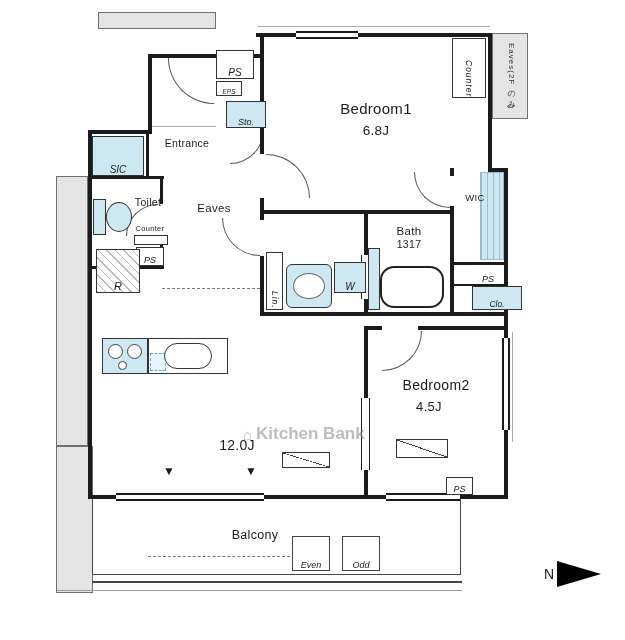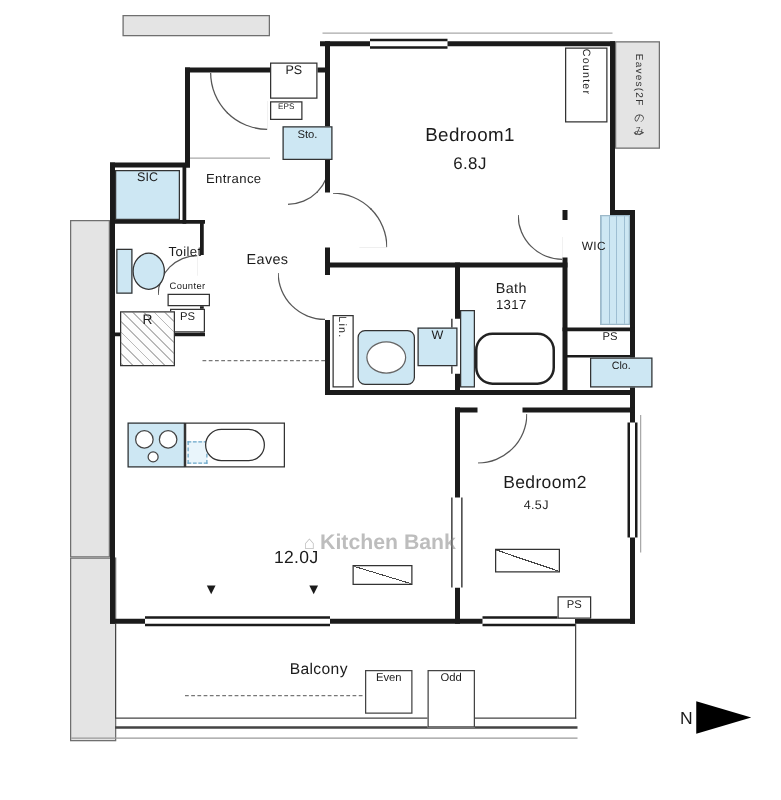--- a/index.html
+++ b/index.html
@@ -4,21 +4,21 @@
 <style>
   html,body{margin:0;padding:0;background:#fff;}
   .stage{position:relative;width:625px;height:640px;background:#fff;overflow:hidden;
          font-family:"Liberation Sans", sans-serif;color:#1b1b1b;}
   .abs{position:absolute;}
   .wall{position:absolute;background:#1b1b1b;z-index:3;}
   .thin{position:absolute;background:#a9a9a9;z-index:1;}
   .gray{position:absolute;background:#e4e4e4;border:1px solid #6f6f6f;box-sizing:border-box;
         z-index:1;display:flex;align-items:center;justify-content:center;overflow:hidden;}
   .box{position:absolute;box-sizing:border-box;border:1px solid #333;background:#fff;z-index:4;
-       display:flex;align-items:flex-start;justify-content:center;}
+       display:flex;align-items:flex-end;justify-content:center;font-style:italic;}
   .blue{background:#cde7f3;}
   .hatch{background:repeating-linear-gradient(45deg,#b9b9b9 0 1px,transparent 1px 6px),#fdfdfd;}
   .stripes{position:absolute;z-index:2;background:repeating-linear-gradient(90deg,rgba(70,115,150,.35) 0 1px,transparent 1px 6px),#cde7f3;border:1px solid #9db9c9;box-sizing:border-box;}
   .diag{background:linear-gradient(to top right,transparent 48.5%,#444 48.5%,#444 51.5%,transparent 51.5%),#fff;}
   .window{position:absolute;background:#fff;z-index:4;box-sizing:border-box;}
   .window.h{border-top:2px solid #1b1b1b;border-bottom:2px solid #1b1b1b;}
   .window.v{border-left:2px solid #1b1b1b;border-right:2px solid #1b1b1b;}
   .slide{position:absolute;background:#fff;border-left:1.4px solid #1b1b1b;border-right:1.4px solid #1b1b1b;z-index:4;box-sizing:border-box;}
   .arc{position:absolute;z-index:2;box-sizing:border-box;}
   .arc.bl{border-left:1.3px solid #555;border-bottom:1.3px solid #555;border-bottom-left-radius:100%;}
@@ -166,28 +166,28 @@
   <div class="lbl" style="left:161px;top:464px;width:16px;font-size:12px">▼</div>
   <div class="lbl" style="left:243px;top:464px;width:16px;font-size:12px">▼</div>
 
   <div class="abs" style="left:92px;top:499px;width:369px;height:76px;border:1.5px solid #444;border-top:none;box-sizing:border-box;z-index:1;background:#fff"></div>
   <div class="thin" style="left:92px;top:581px;width:370px;height:2px;background:#444"></div>
   <div class="thin" style="left:57px;top:590px;width:405px;height:1px;background:#999"></div>
   <div class="dashed" style="left:148px;top:556px;width:142px"></div>
   <div class="box" style="left:292px;top:536px;width:38px;height:35px;font-size:9px;border-color:#444">
     <span>Even</span>
   </div>
-  <div class="box" style="left:342px;top:536px;width:38px;height:46px;font-size:9px;border-color:#444">
+  <div class="box" style="left:342px;top:536px;width:38px;height:35px;font-size:9px;border-color:#444">
     <span>Odd</span>
   </div>
 
   <div class="lbl" style="left:301px;top:100px;width:150px;font-size:15px">Bedroom1</div>
   <div class="lbl" style="left:301px;top:123px;width:150px;font-size:13.5px">6.8J</div>
   <div class="lbl" style="left:371px;top:377px;width:130px;font-size:14px">Bedroom2</div>
-  <div class="lbl" style="left:371px;top:399px;width:116px;font-size:10px">4.5J</div>
+  <div class="lbl" style="left:371px;top:399px;width:116px;font-size:13px">4.5J</div>
   <div class="lbl" style="left:128px;top:437px;width:218px;font-size:14px">12.0J</div>
   <div class="lbl" style="left:368px;top:224px;width:82px;font-size:11.5px">
     <div>Bath</div>
     <div style="font-size:10.5px">1317</div>
   </div>
   <div class="lbl" style="left:188px;top:201px;width:52px;font-size:11.5px">Eaves</div>
   <div class="lbl" style="left:156px;top:137px;width:62px;font-size:10.5px">Entrance</div>
   <div class="lbl" style="left:120px;top:196px;width:56px;font-size:10.5px">Toilet</div>
   <div class="lbl" style="left:200px;top:528px;width:110px;font-size:12.5px">Balcony</div>
 

